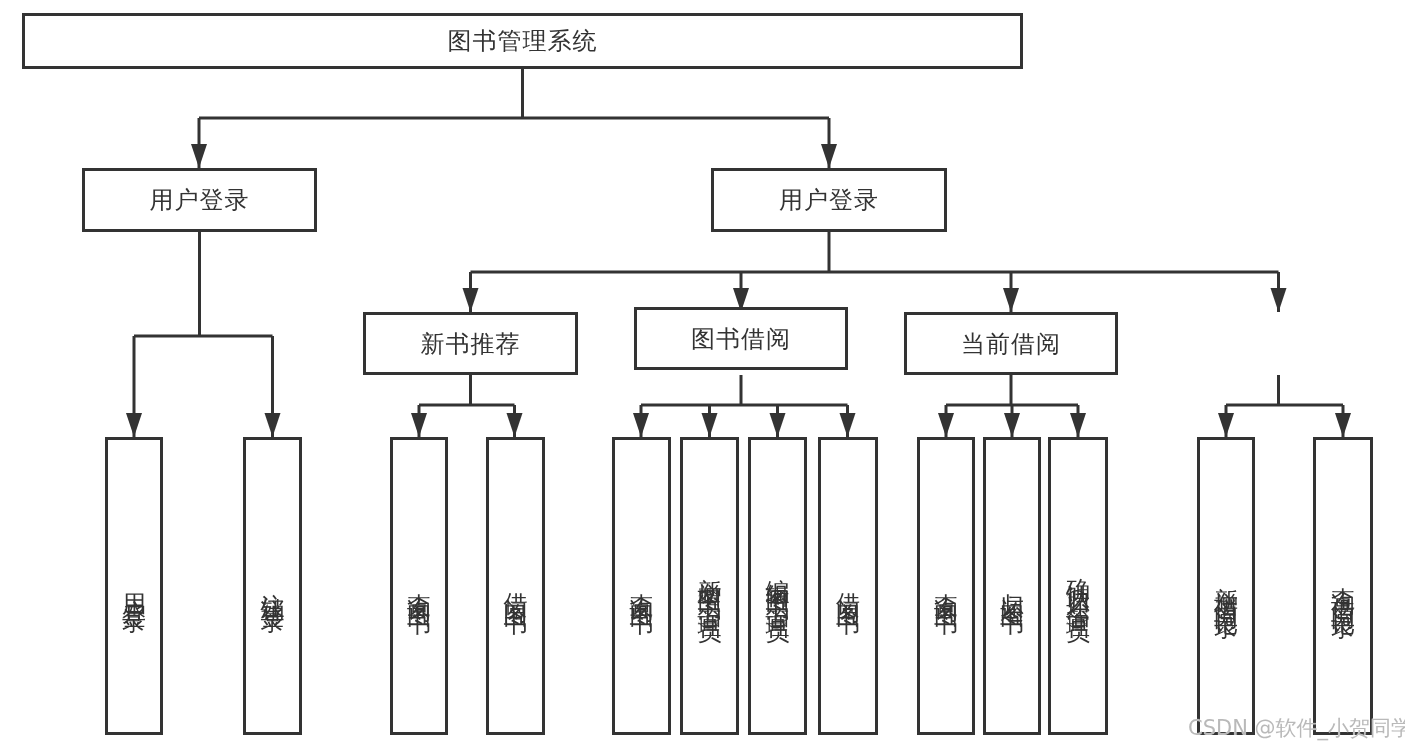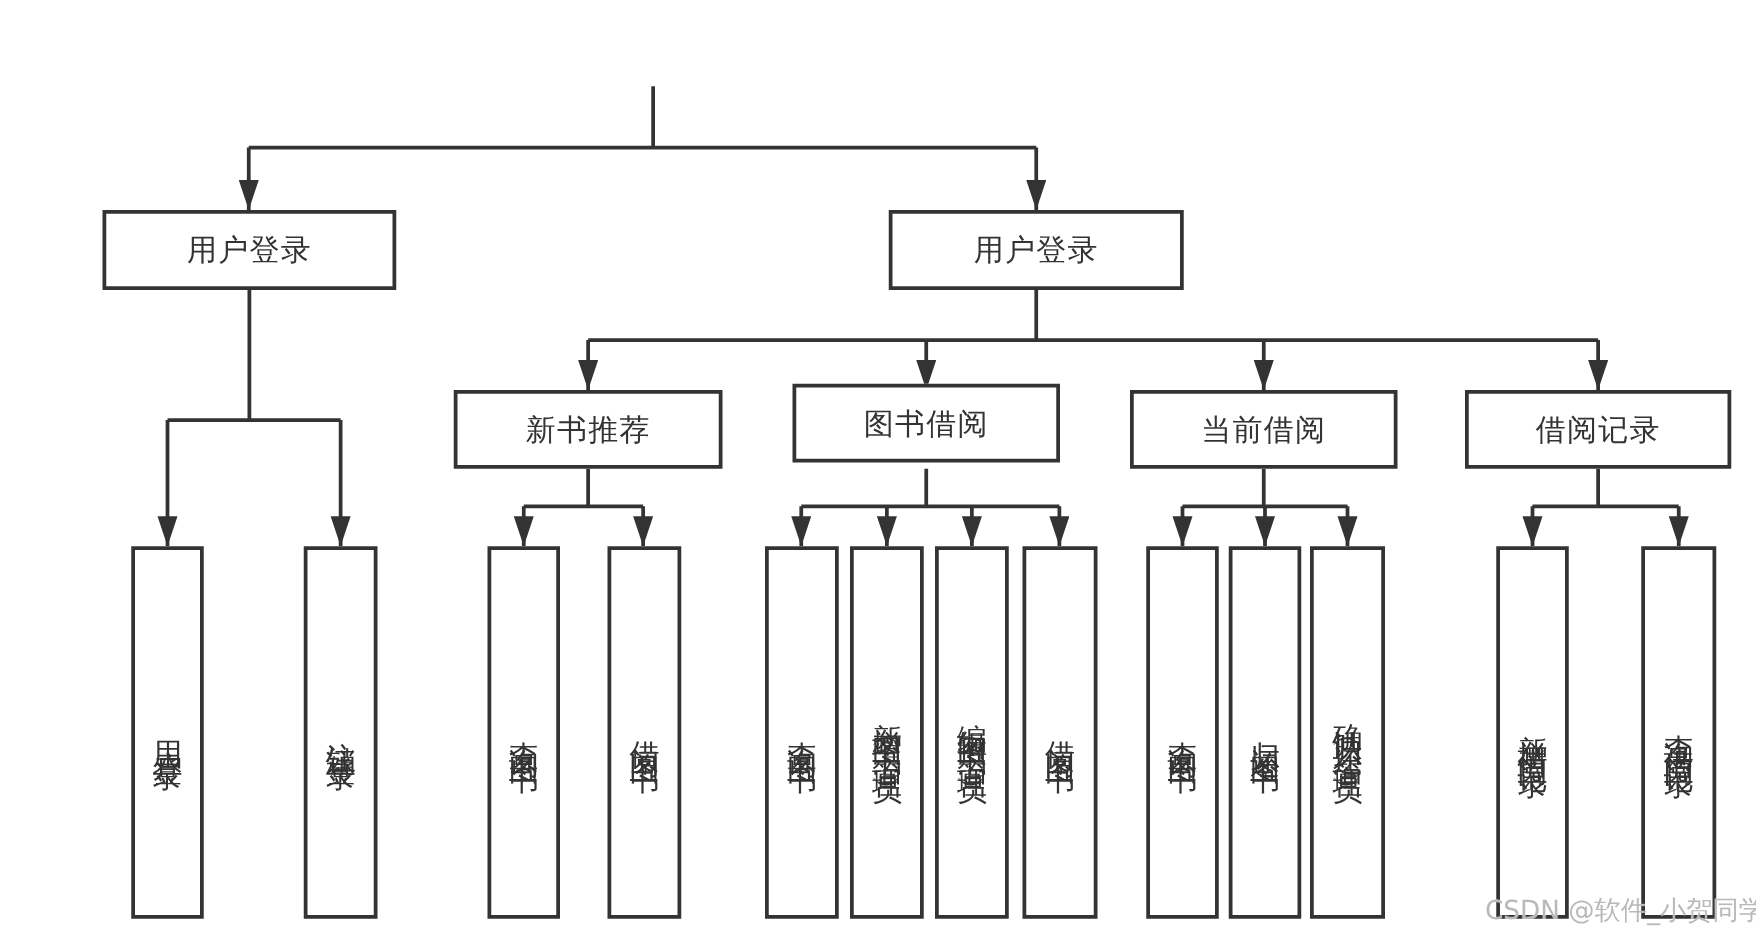--- a/index.html
+++ b/index.html
@@ -98,39 +98,39 @@
       <path d="M1012 405 L1012 437" marker-end="url(#arrow)"></path>
       <path d="M1078 405 L1078 437" marker-end="url(#arrow)"></path>
 
       <path d="M1278.5 375 L1278.5 405"></path>
       <path d="M1226 405 L1343 405"></path>
       <path d="M1226 405 L1226 437" marker-end="url(#arrow)"></path>
       <path d="M1343 405 L1343 437" marker-end="url(#arrow)"></path>
     </g>
   </svg>
 
+  <div class="box n-root">
+    <span class="hlabel">图书管理系统</span>
+  </div>
 
   <div class="box n-user-login">
     <span class="hlabel">用户登录</span>
   </div>
   <div class="box n-book-mgmt">
     <span class="hlabel">用户登录</span>
   </div>
 
   <div class="box n-new-book">
     <span class="hlabel">新书推荐</span>
   </div>
   <div class="box n-book-borrow">
     <span class="hlabel">图书借阅</span>
   </div>
   <div class="box n-current">
     <span class="hlabel">当前借阅</span>
-  </div>
-  <div class="box n-record">
-    <span class="hlabel">借阅记录</span>
   </div>
 
   <div class="box leaf l-user-login">
     <span class="vlabel">用户登录</span>
   </div>
   <div class="box leaf l-logout">
     <span class="vlabel">注销登录</span>
   </div>
   <div class="box leaf l-query1">
     <span class="vlabel">查询图书</span>

